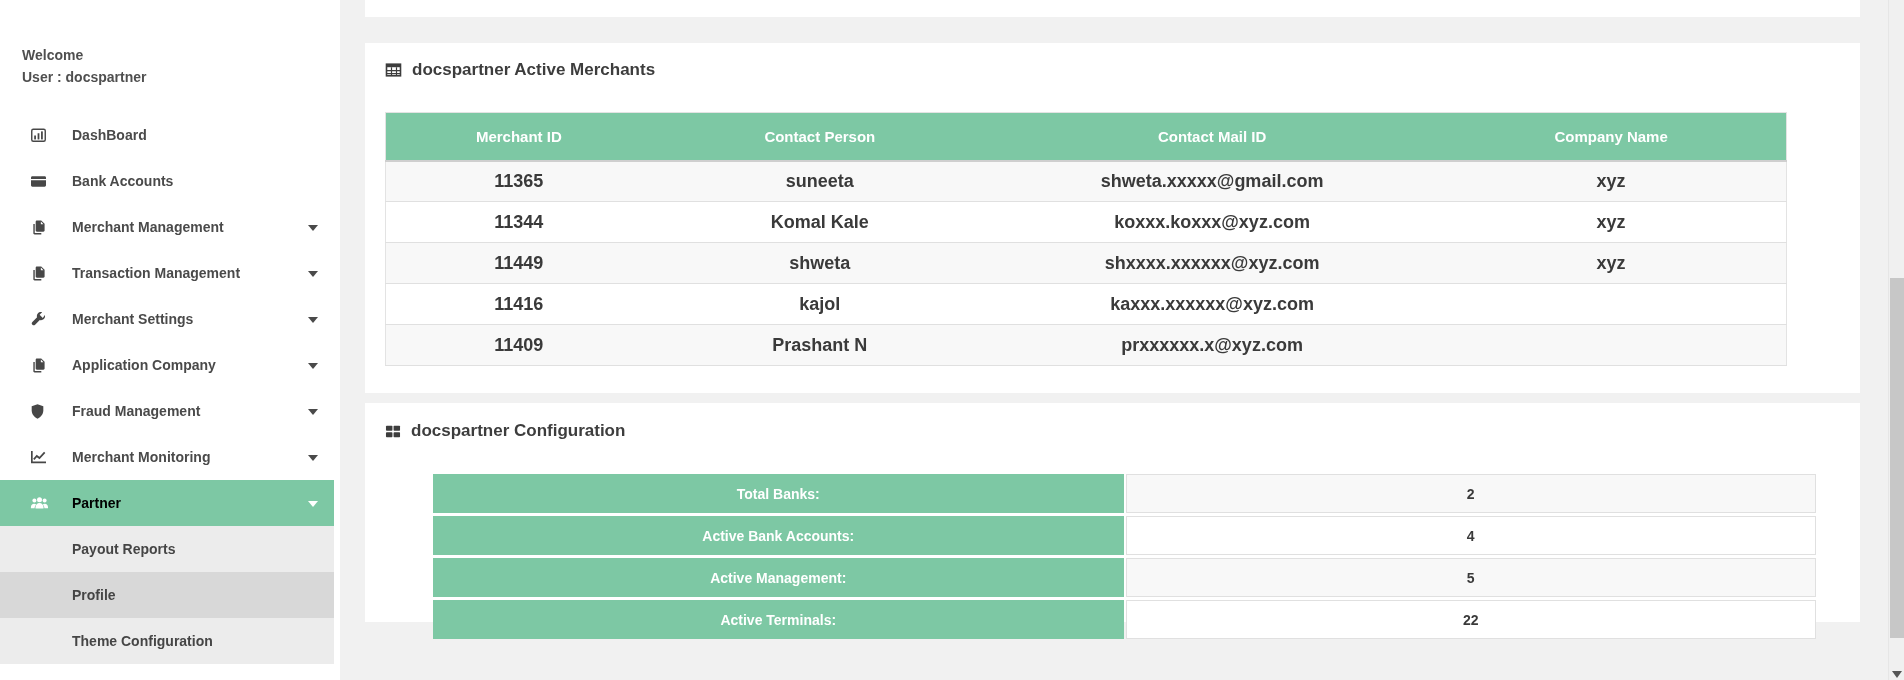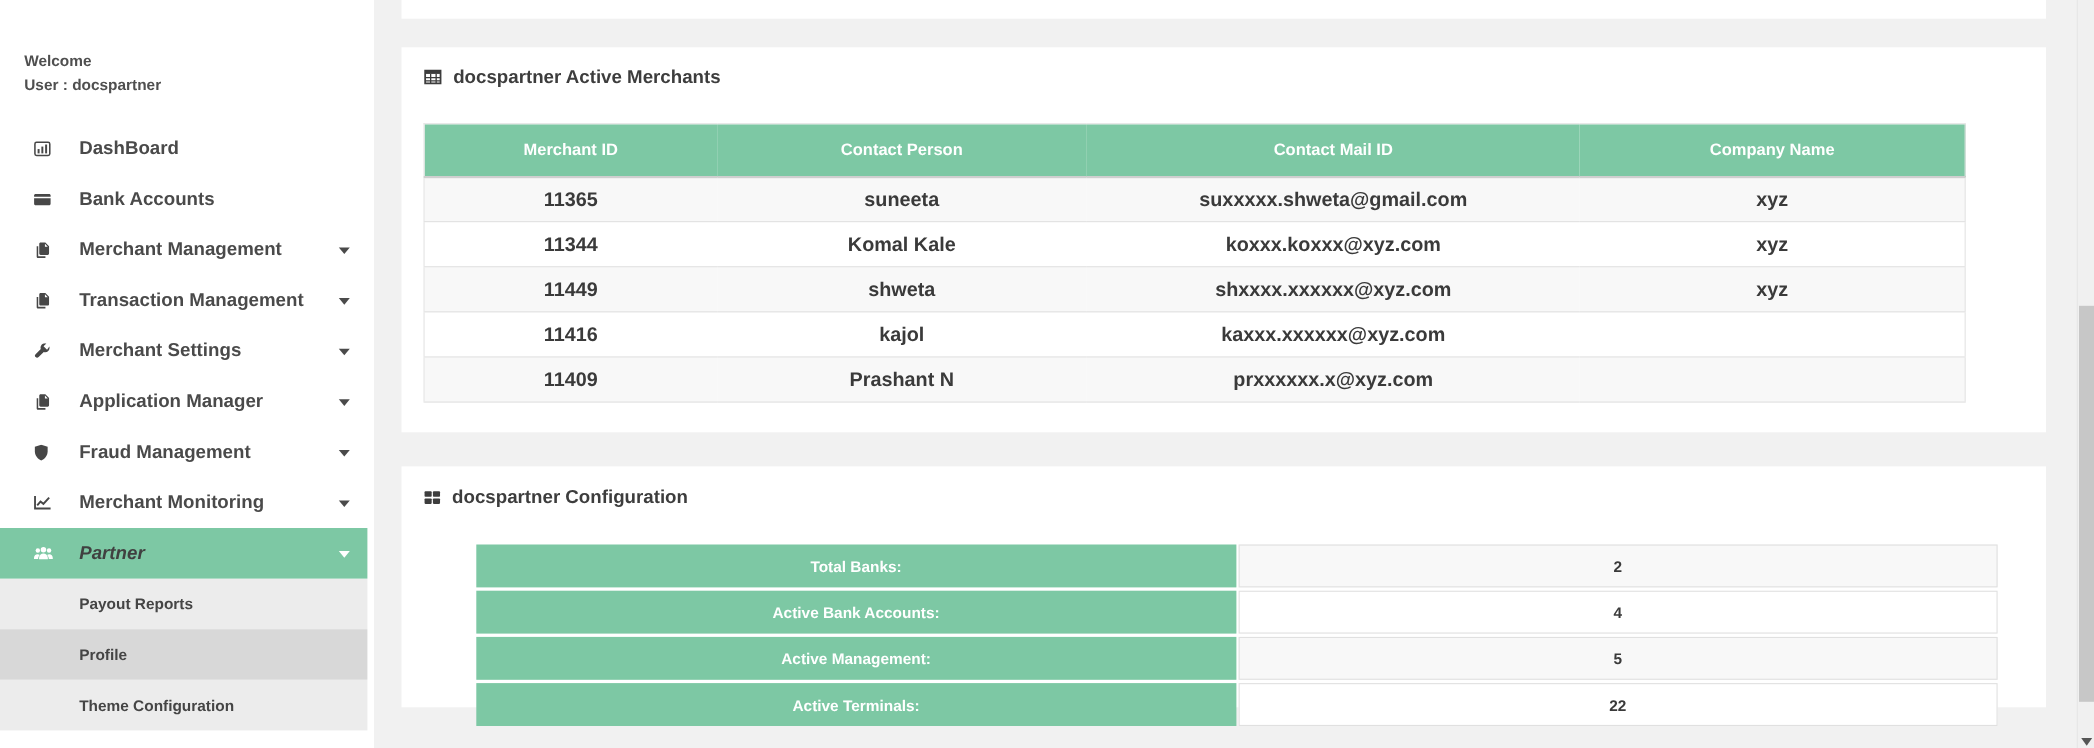--- a/index.html
+++ b/index.html
@@ -13,45 +13,45 @@
   
   .sidebar{
     position:absolute; left:0; top:0; width:340px; height:680px;
     background:#ffffff; z-index:2;
   }
   .welcome{ padding:44px 0 0 22px; font-size:14px; font-weight:bold; color:#4f4f4f; line-height:22px;}
   .menu{ margin-top:24px; }
   .menu-item{
     height:46px; margin-right:6px; display:flex; align-items:center;
     padding-left:30px; position:relative; cursor:pointer;
-    font-size:17px; font-weight:bold; color:#4a4a4a;
+    font-size:14px; font-weight:bold; color:#4a4a4a;
   }
   .menu-item .mi-icon{ width:24px; margin-right:18px; display:inline-flex; color:#474747; flex:none;}
   .menu-item .caret{
     position:absolute; right:16px; top:50%; margin-top:-2px;
     width:0; height:0; border-left:5px solid transparent;
     border-right:5px solid transparent; border-top:6px solid #4a4a4a;
   }
-  .menu-item.active{ background:var(--accent); color:#404040;font-style:italic; }
+  .menu-item.active{ background:var(--accent); color:#000000; }
   .menu-item.active .mi-icon{ color:#ffffff; }
   .menu-item.active .caret{ border-top-color:#ffffff; }
   .submenu .sub-item{
     height:46px; margin-right:6px; display:flex; align-items:center;
     padding-left:72px; background:#ececec; cursor:pointer;
     font-size:14px; font-weight:bold; color:#454545;
   }
   .submenu .sub-item.selected{ background:#d8d8d8; }
   
   .top-strip{
     position:absolute; left:365px; top:0; width:1495px; height:17px;
     background:#ffffff;
   }
   .card{ position:absolute; left:365px; width:1495px; background:#ffffff; }
   .card1{ top:43px; height:350px; }
-  .card2{ top:424px; height:219px; }
+  .card2{ top:403px; height:219px; }
   .card-title{
     display:flex; align-items:center; gap:10px;
     font-size:17px; font-weight:bold; color:#3d3d3d;
   }
   .card1 .card-title{ padding:17px 0 0 20px; }
   .card2 .card-title{ padding:18px 0 0 20px; }
   .card-title .t-icon{ display:inline-flex; color:#3d3d3d; }
   
   table.merchants{
     position:absolute; left:20px; top:69px; width:1402px;
@@ -157,21 +157,21 @@
         <span>Merchant Settings</span>
         <span class="caret"></span>
       </div>
       <div class="menu-item">
         <span class="mi-icon">
           <svg viewBox="0 0 16 16" width="17" height="15">
             <path fill="currentColor" d="M2.5 4.2H4v9.6h7v1.7H3.8c-.7 0-1.3-.6-1.3-1.3V4.2z"></path>
             <path fill="currentColor" d="M6.3.5h4.6L14.5 4v7.2c0 .7-.6 1.3-1.3 1.3H6.3c-.7 0-1.3-.6-1.3-1.3V1.8C5 1.1 5.6.5 6.3.5zm4.2 1.2v2.8h2.8l-2.8-2.8z"></path>
           </svg>
         </span>
-        <span>Application Manager</span>
+        <span>Application Company</span>
         <span class="caret"></span>
       </div>
       <div class="menu-item">
         <span class="mi-icon">
           <svg viewBox="0 0 16 16" width="15" height="15">
             <path fill="currentColor" d="M8 .3l6.2 2v4.4c0 4.1-2.5 7.4-6.2 9-3.7-1.6-6.2-4.9-6.2-9V2.3L8 .3z"></path>
           </svg>
         </span>
         <span>Fraud Management</span>
         <span class="caret"></span>
@@ -238,21 +238,21 @@
           <th>Merchant ID</th>
           <th>Contact Person</th>
           <th>Contact Mail ID</th>
           <th>Company Name</th>
         </tr>
       </thead>
     <tbody id="merchants-body">
         <tr>
           <td>11365</td>
           <td>suneeta</td>
-          <td>suxxxxx.shweta@gmail.com</td>
+          <td>shweta.xxxxx@gmail.com</td>
           <td>xyz</td>
         </tr>
         <tr>
           <td>11344</td>
           <td>Komal Kale</td>
           <td>koxxx.koxxx@xyz.com</td>
           <td>xyz</td>
         </tr>
         <tr>
           <td>11449</td>

